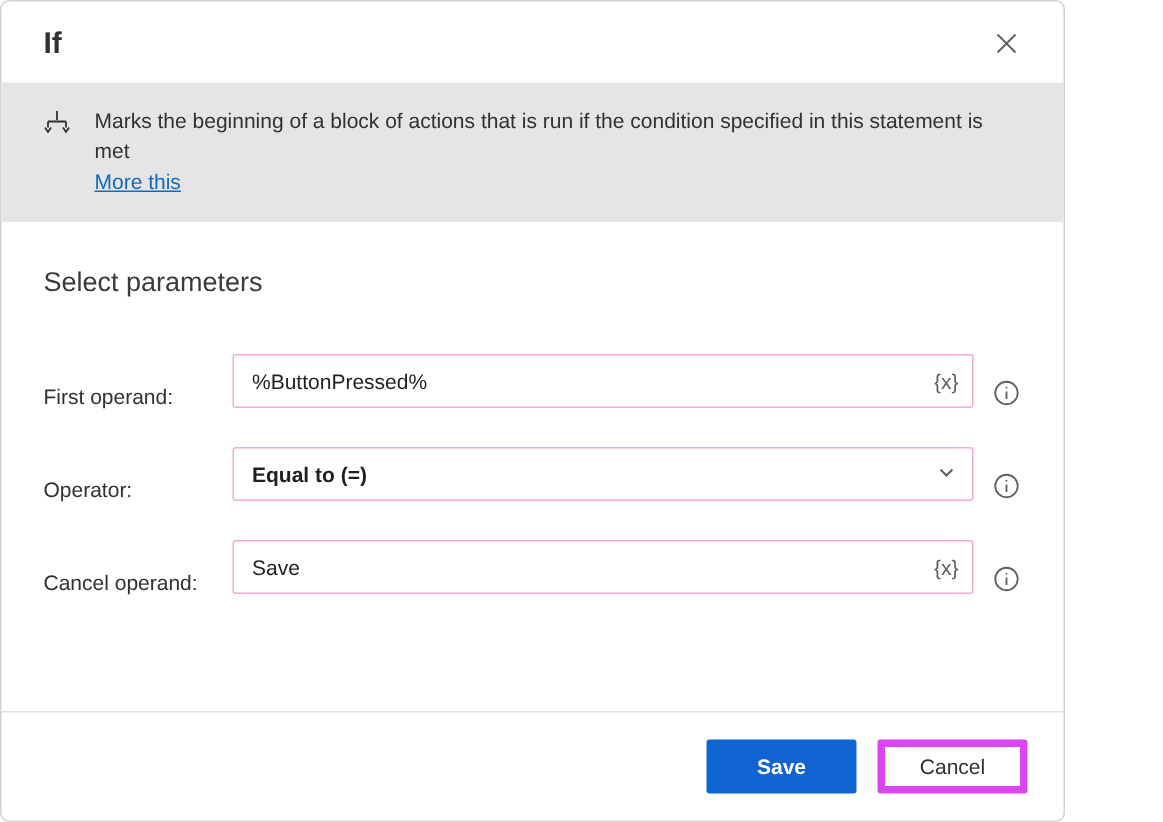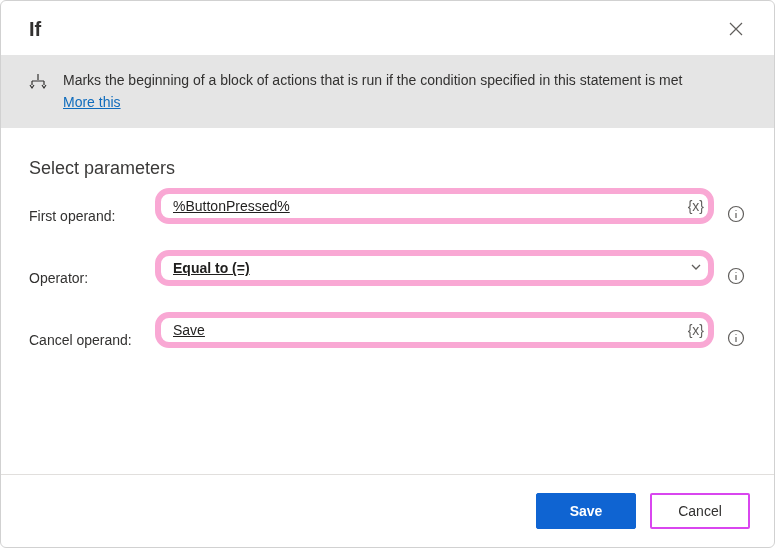--- a/index.html
+++ b/index.html
@@ -4,21 +4,21 @@
 <style>
   * { box-sizing: border-box; }
   body {
     margin: 0;
     font-family: "Segoe UI", -apple-system, sans-serif;
     background: #fff;
     color: #323130;
     font-size: 14px;
   }
   .dialog {
-    width: 775px;
+    width: 710px;
     height: 548px;
     border: 1px solid #d1d1d1;
     border-radius: 6px;
     display: flex;
     flex-direction: column;
     overflow: hidden;
     position: relative;
   }
   .header {
     display: flex;
@@ -63,50 +63,49 @@
     display: inline-block;
     margin-top: 2px;
   }
   .body {
     padding: 30px 28px 0 28px;
     flex: 1;
   }
   .section-title {
     font-size: 18px;
     color: #3b3a39;
-    margin-bottom: 9px;
+    margin-bottom: 37px;
   }
   .form-row {
     display: flex;
     align-items: flex-end;
     margin-bottom: 26px;
   }
   .form-label {
     width: 126px;
     flex: 0 0 126px;
     color: #323130;
   }
   .input-wrap {
     flex: 1;
     position: relative;
     display: flex;
     align-items: center;
   }
   .text-input, .select-input {
     width: 100%;
     height: 36px;
-    border: 6px solid #f9a8d4;
-    border-radius: 14px;
+    border: 1px solid #f9a8d4;
+    border-radius: 2px;
     padding: 0 36px 0 12px;
     font-size: 14px;
     font-family: inherit;
     color: #201f1e;
     background: #fff;
     outline: none;
-    text-decoration: underline;
   }
   .select-input { font-weight: 600; }
   .input-suffix {
     position: absolute;
     right: 10px;
     top: 50%;
     transform: translateY(-50%);
     color: #605e5c;
     font-size: 14px;
     pointer-events: none;
@@ -149,21 +148,21 @@
     padding: 0 18px;
   }
   .btn-primary {
     background: #0f64d2;
     border: 1px solid #0f64d2;
     color: #fff;
     font-weight: 600;
   }
   .btn-secondary {
     background: #fff;
-    border: 2px solid #d946ef;
+    border: 5px solid #d946ef;
     color: #323130;
   }
 </style>
 </head>
 <body>
 
 <div class="dialog">
 
   <div class="header">
     <div class="title">If</div>

